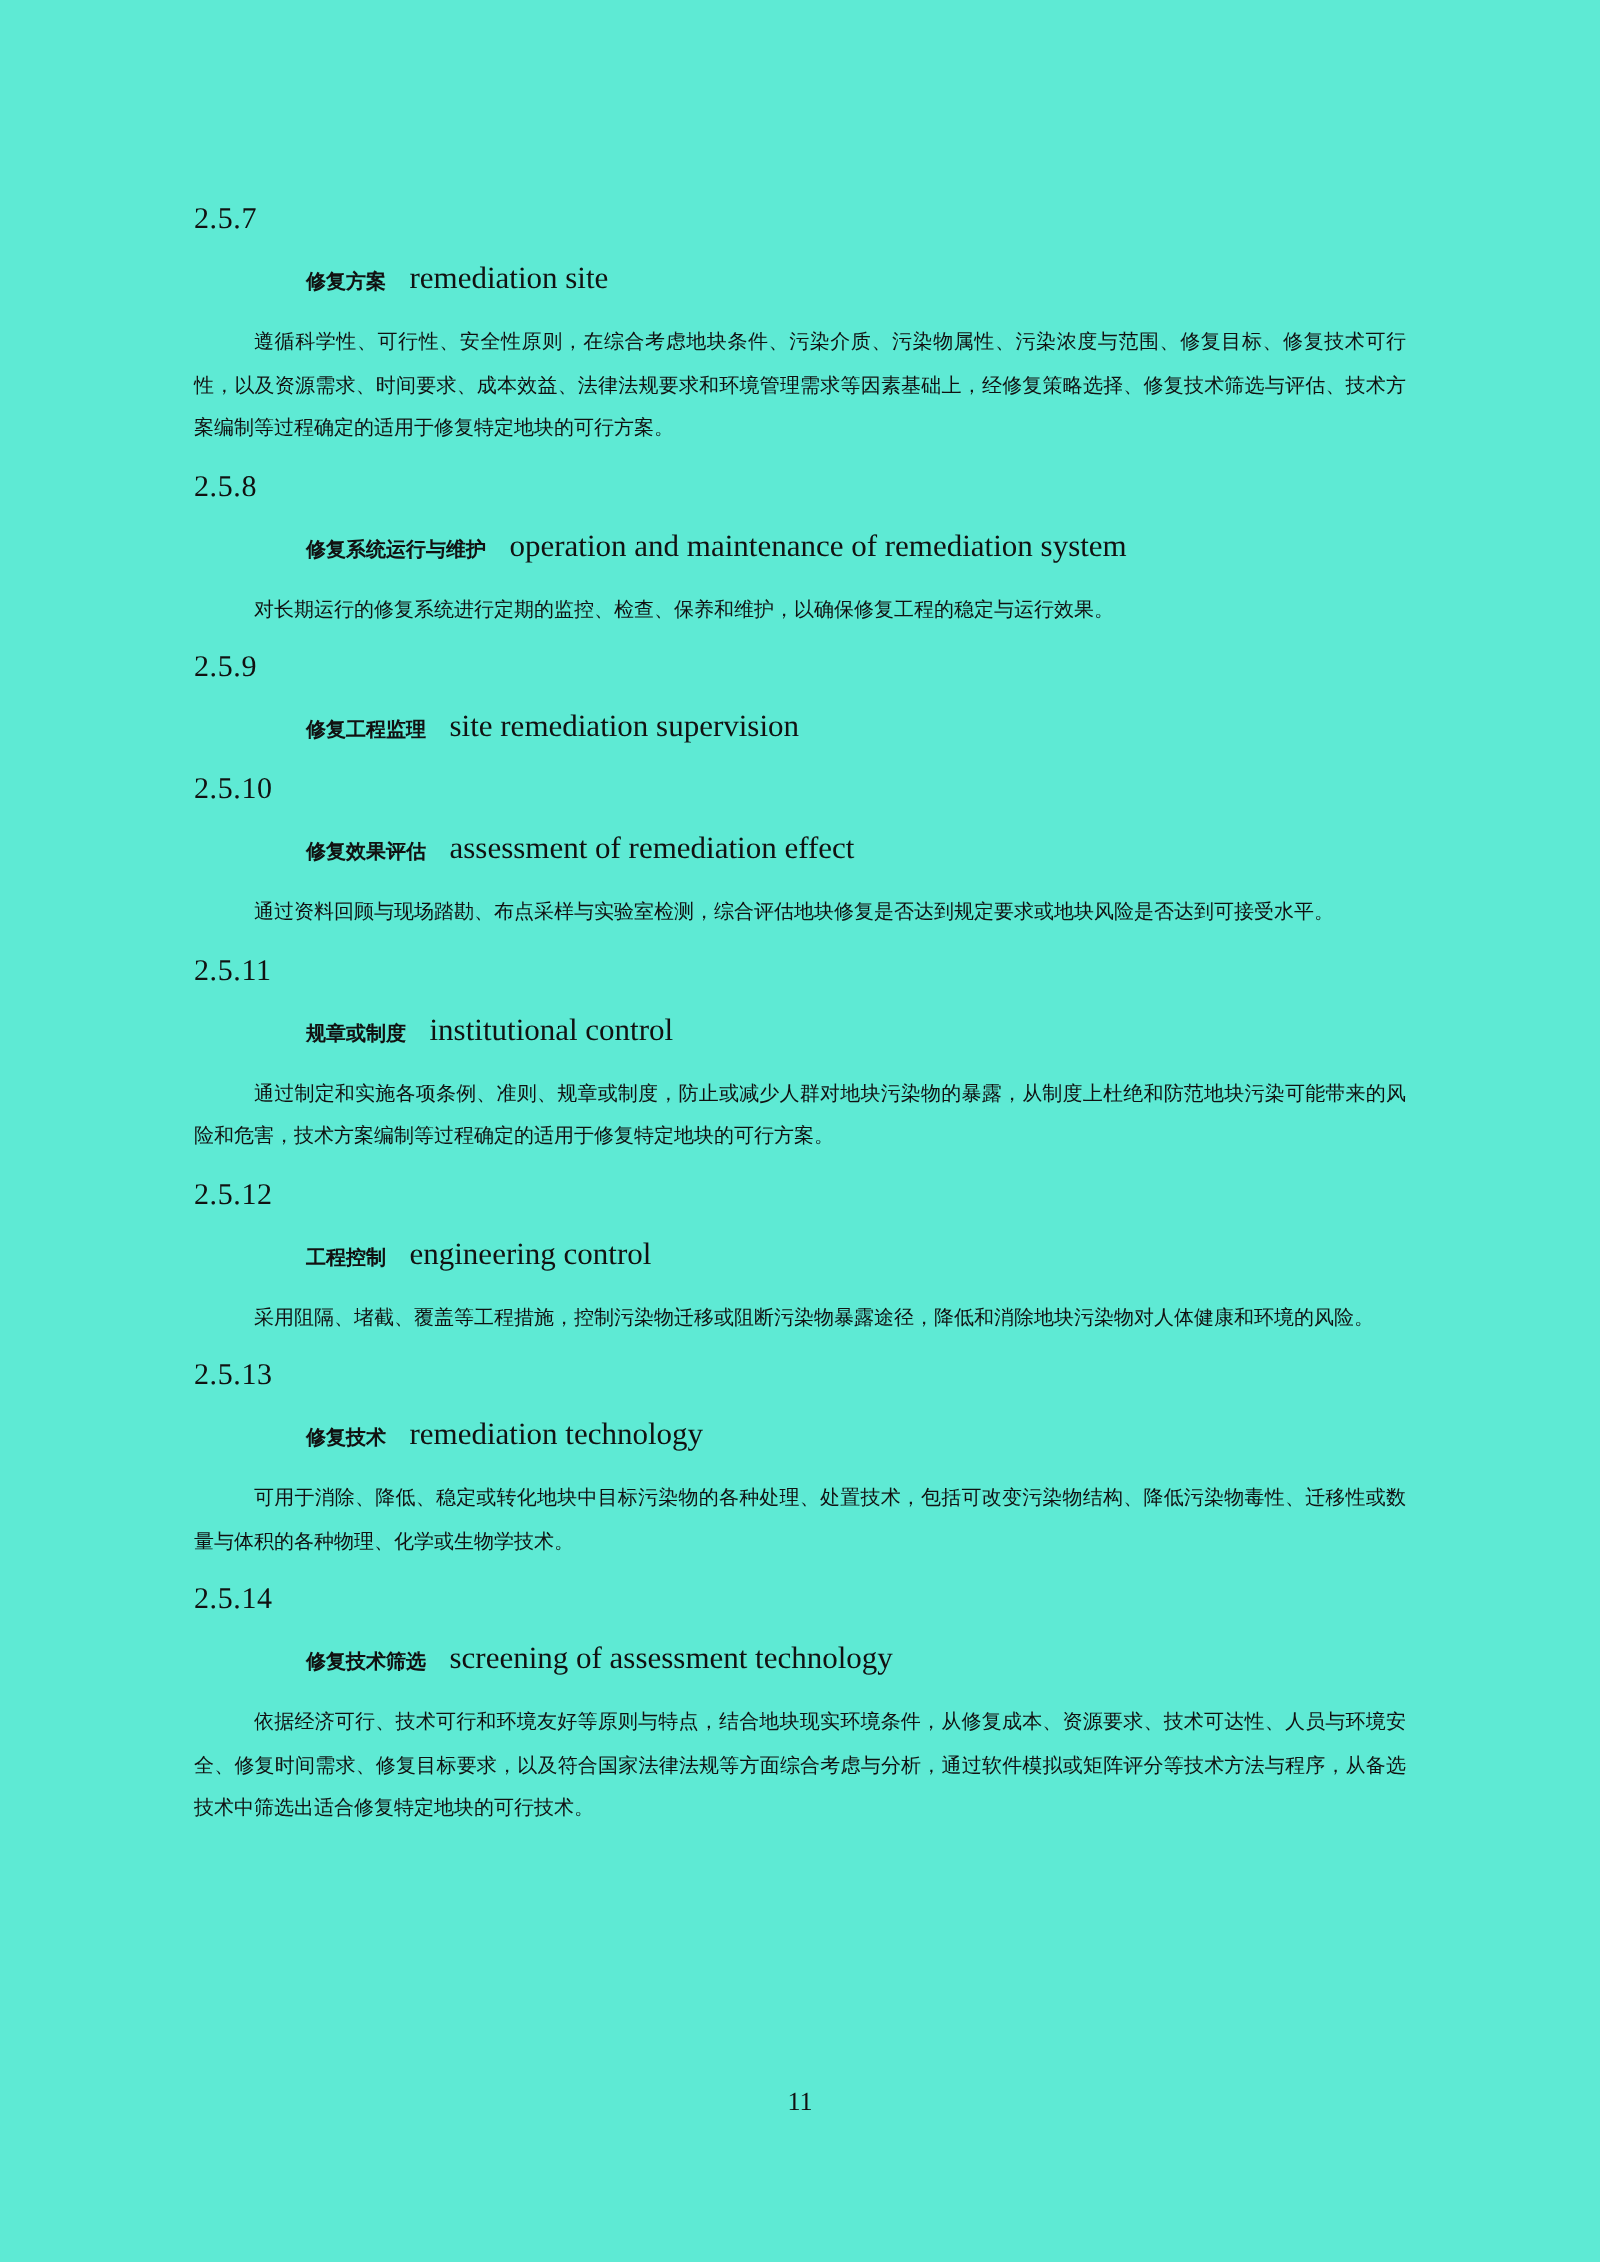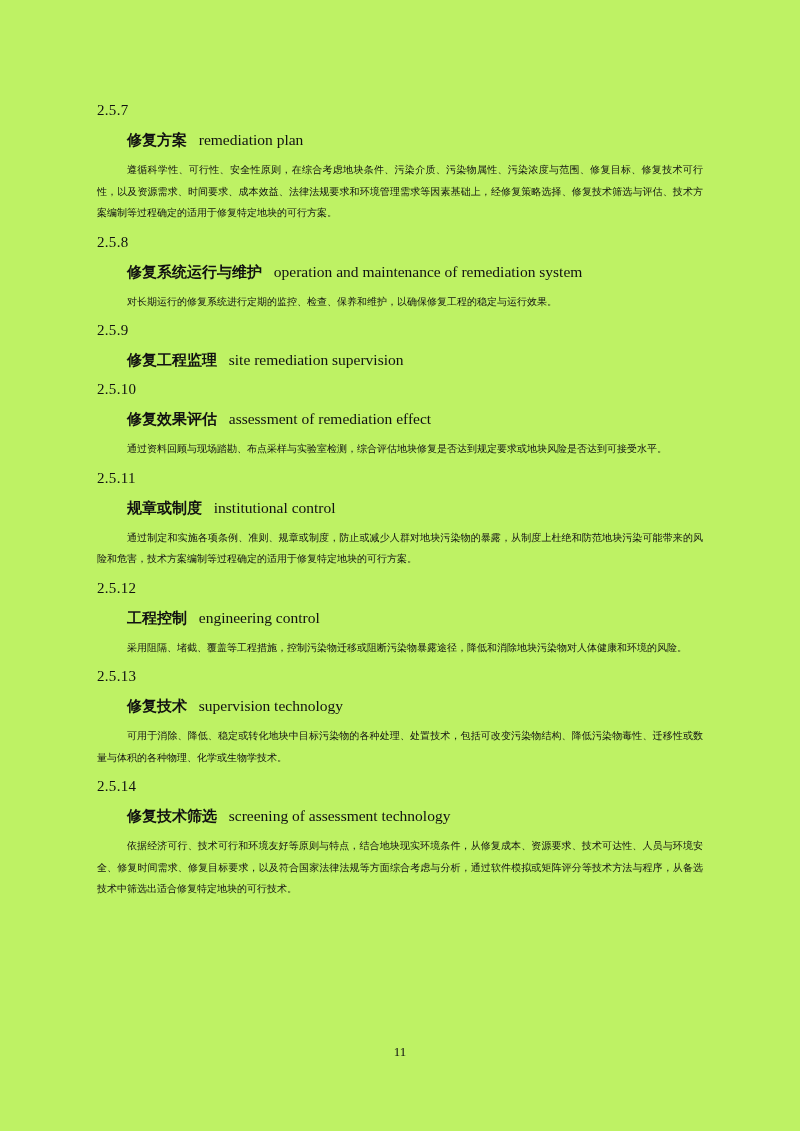--- a/index.html
+++ b/index.html
@@ -6,21 +6,21 @@
   html, body {
     width: 800px;
     background: #ffffff;
     font-family: "Liberation Serif", "DejaVu Serif", serif;
     color: #111111;
   }
   .page {
     position: relative;
     width: 800px;
     height: 1131px;
-    background: #bef264;
+    background: #5eead4;
     overflow: hidden;
   }
   .content {
     position: absolute;
     top: 92px;
     left: 97px;
     width: 606px;
   }
   .entry { }
   .sec-num {
@@ -31,21 +31,22 @@
   }
   .term-line {
     margin: 8px 0;
     padding-left: 30px; 
     font-size: 15px;
     line-height: 22px;
   }
   .term-zh {
     font-weight: bold;
     font-family: "Liberation Sans", "DejaVu Sans", sans-serif;
-    font-size: 15px;
+    font-size: 10px;
+    margin-left: 26px;
   }
   .term-en {
     margin-left: 8px;
     font-size: 15.5px;
   }
   .definition {
     margin: 8px 0;
     font-size: 10px;
     line-height: 21.5px;
     text-align: justify;
@@ -66,21 +67,21 @@
 </head>
 <body>
 
 <div class="page">
   <main class="content">
 
     <section class="entry">
       <div class="sec-num">2.5.7</div>
       <div class="term-line">
         <span class="term-zh">修复方案</span>
-        <span class="term-en">remediation plan</span>
+        <span class="term-en">remediation site</span>
       </div>
       <p class="definition">遵循科学性、可行性、安全性原则，在综合考虑地块条件、污染介质、污染物属性、污染浓度与范围、修复目标、修复技术可行性，以及资源需求、时间要求、成本效益、法律法规要求和环境管理需求等因素基础上，经修复策略选择、修复技术筛选与评估、技术方案编制等过程确定的适用于修复特定地块的可行方案。</p>
     </section>
 
     <section class="entry">
       <div class="sec-num">2.5.8</div>
       <div class="term-line">
         <span class="term-zh">修复系统运行与维护</span>
         <span class="term-en">operation and maintenance of remediation system</span>
       </div>
@@ -119,21 +120,21 @@
         <span class="term-zh">工程控制</span>
         <span class="term-en">engineering control</span>
       </div>
       <p class="definition">采用阻隔、堵截、覆盖等工程措施，控制污染物迁移或阻断污染物暴露途径，降低和消除地块污染物对人体健康和环境的风险。</p>
     </section>
 
     <section class="entry">
       <div class="sec-num">2.5.13</div>
       <div class="term-line">
         <span class="term-zh">修复技术</span>
-        <span class="term-en">supervision technology</span>
+        <span class="term-en">remediation technology</span>
       </div>
       <p class="definition">可用于消除、降低、稳定或转化地块中目标污染物的各种处理、处置技术，包括可改变污染物结构、降低污染物毒性、迁移性或数量与体积的各种物理、化学或生物学技术。</p>
     </section>
 
     <section class="entry">
       <div class="sec-num">2.5.14</div>
       <div class="term-line">
         <span class="term-zh">修复技术筛选</span>
         <span class="term-en">screening of assessment technology</span>
       </div>

